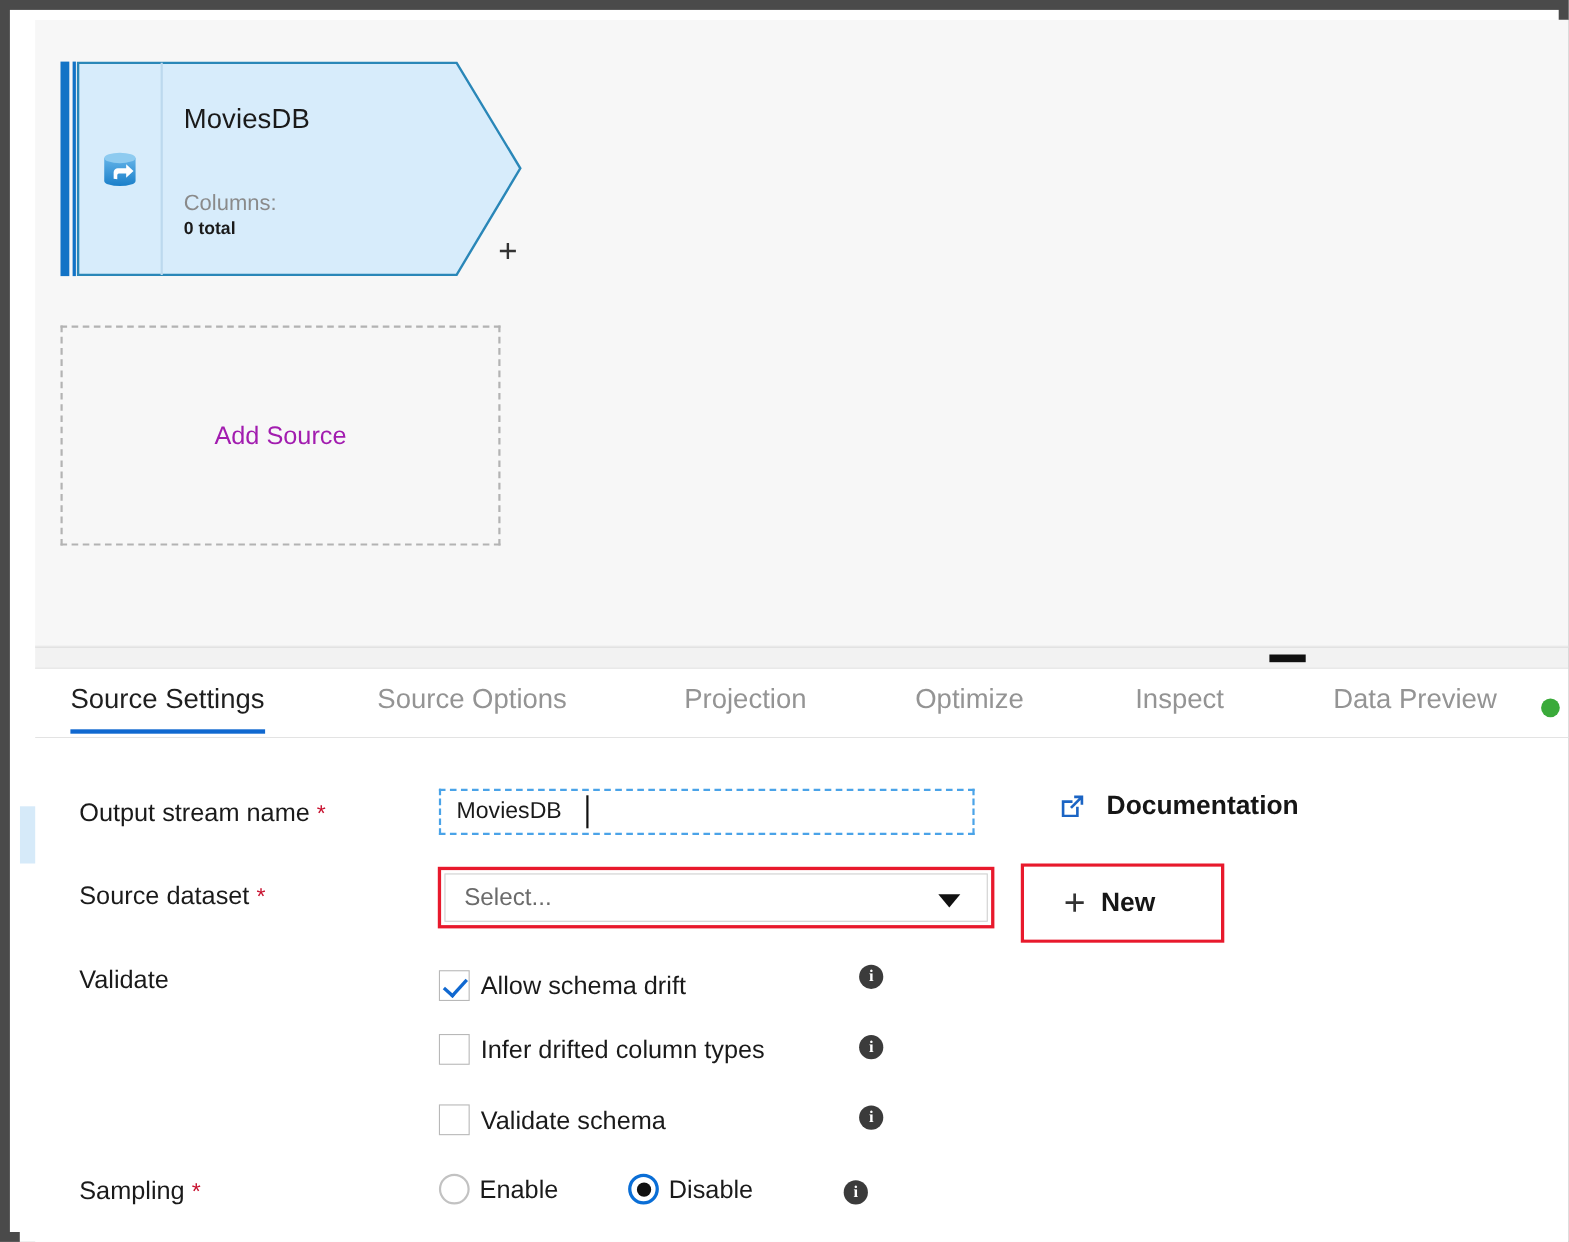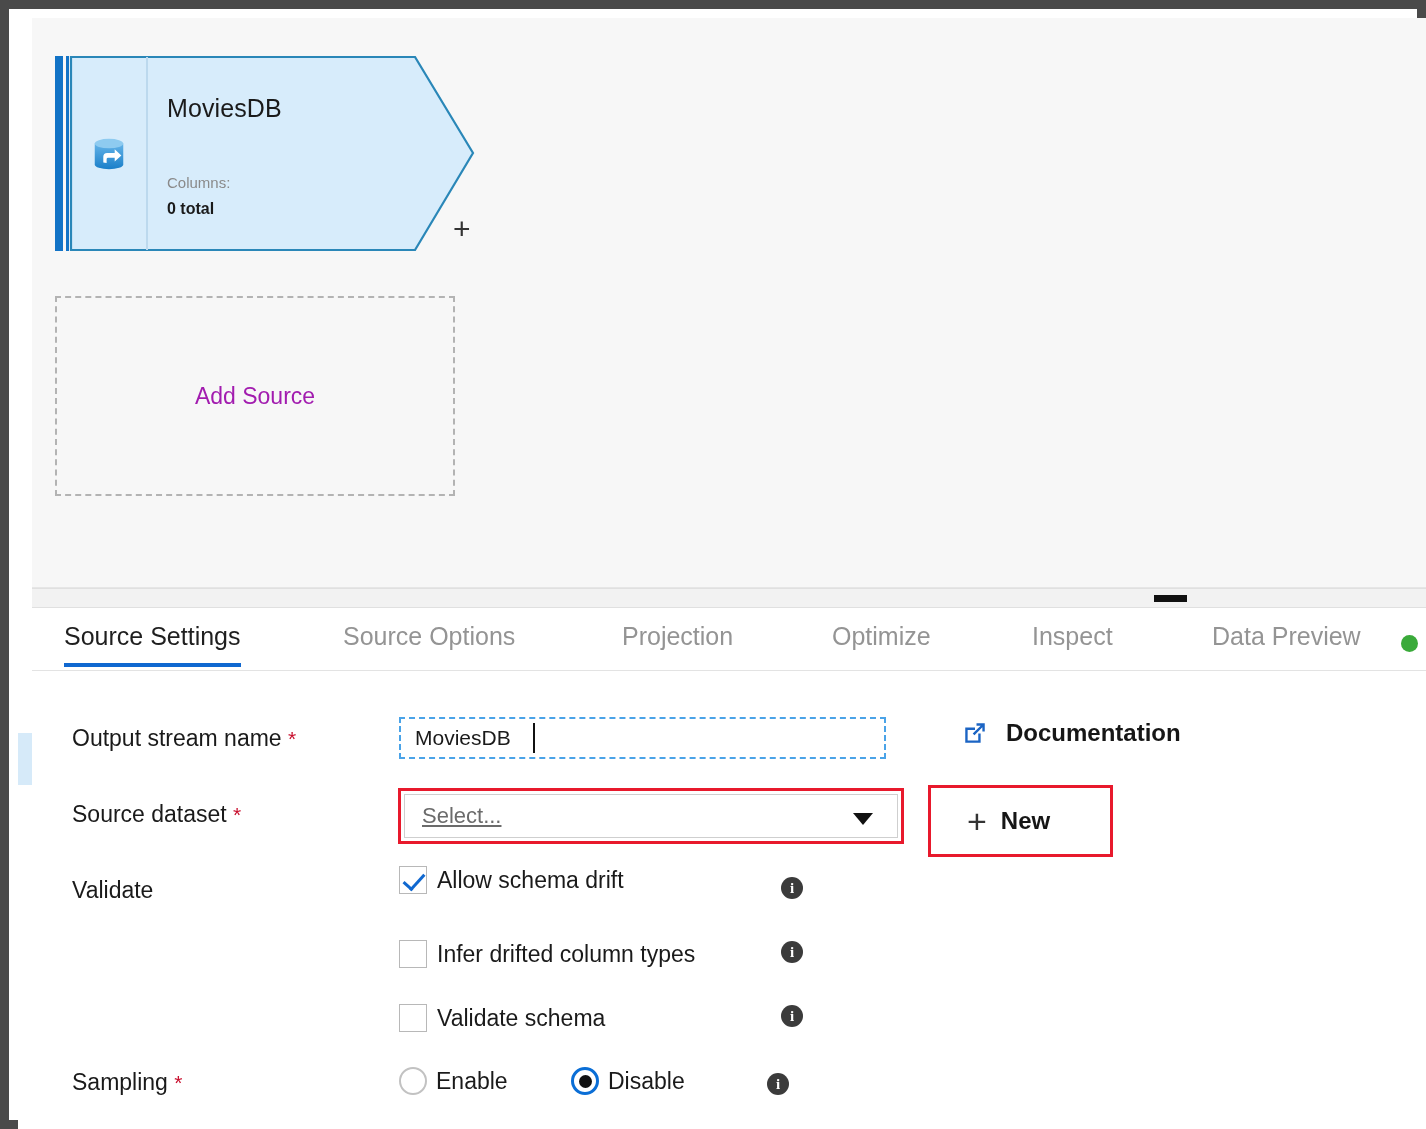--- a/index.html
+++ b/index.html
@@ -85,21 +85,21 @@
   .node-title {
     position: absolute;
     left: 20px; top: 38px;
     font-size: 25px;
     color: #1a1a1a;
     letter-spacing: .1px;
   }
   .node-sub-label {
     position: absolute;
     left: 20px; top: 118px;
-    font-size: 15px;
+    font-size: 20px;
     color: #8a8a8a;
   }
   .node-sub-value {
     position: absolute;
     left: 20px; top: 144px;
     font-size: 16px;
     color: #1a1a1a;
     font-weight: bold;
   }
   .node-plus {
@@ -239,21 +239,20 @@
     background: #fff;
     display: flex;
     align-items: center;
     cursor: pointer;
   }
   #source-dataset-value {
     position: absolute;
     left: 17px;
     font-size: 22px;
     color: #6b6b6b;
-    text-decoration: underline;
   }
   #select-caret {
     position: absolute;
     right: 24px; top: 18px;
     width: 0; height: 0;
     border-left: 10px solid transparent;
     border-right: 10px solid transparent;
     border-top: 12px solid #111;
   }
 
@@ -454,21 +453,21 @@
     </div>
 
     <div id="new-button-highlight"></div>
     <div id="new-button">
       <span id="new-plus">+</span>
       <span id="new-label">New</span>
     </div>
 
     <div class="f-label" style="left:40px; top:206px">Validate</div>
 
-    <div class="cb-row" style="top:192px">
+    <div class="cb-row" style="top:208px">
       <span class="cbox checked"></span>
       <span class="cb-label">Allow schema drift</span>
     </div>
     <div class="info-icon" style="left:749px; top:206px">i</div>
 
     <div class="cb-row" style="top:266px">
       <span class="cbox"></span>
       <span class="cb-label">Infer drifted column types</span>
     </div>
     <div class="info-icon" style="left:749px; top:270px">i</div>

